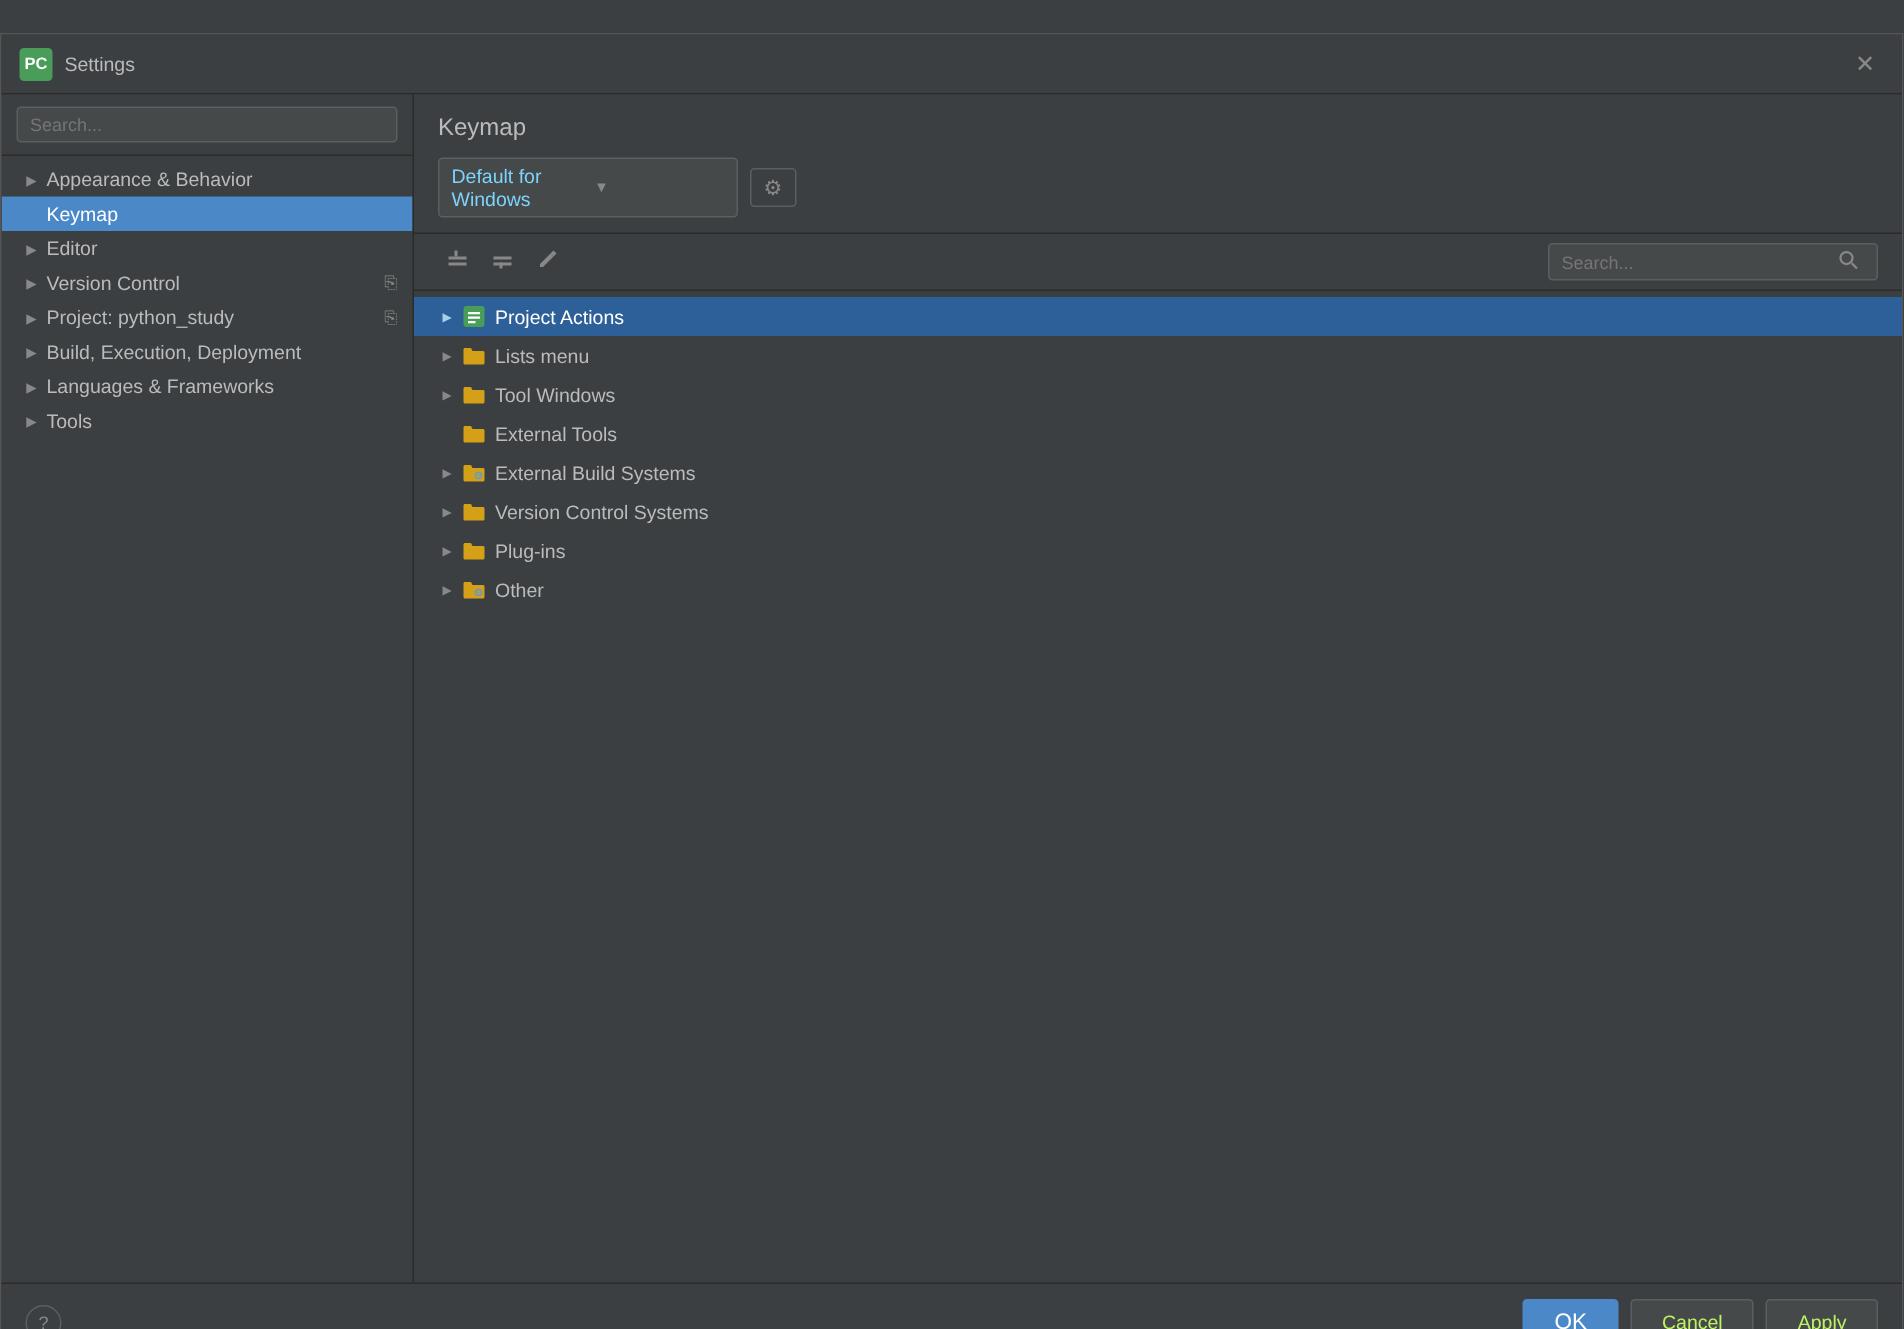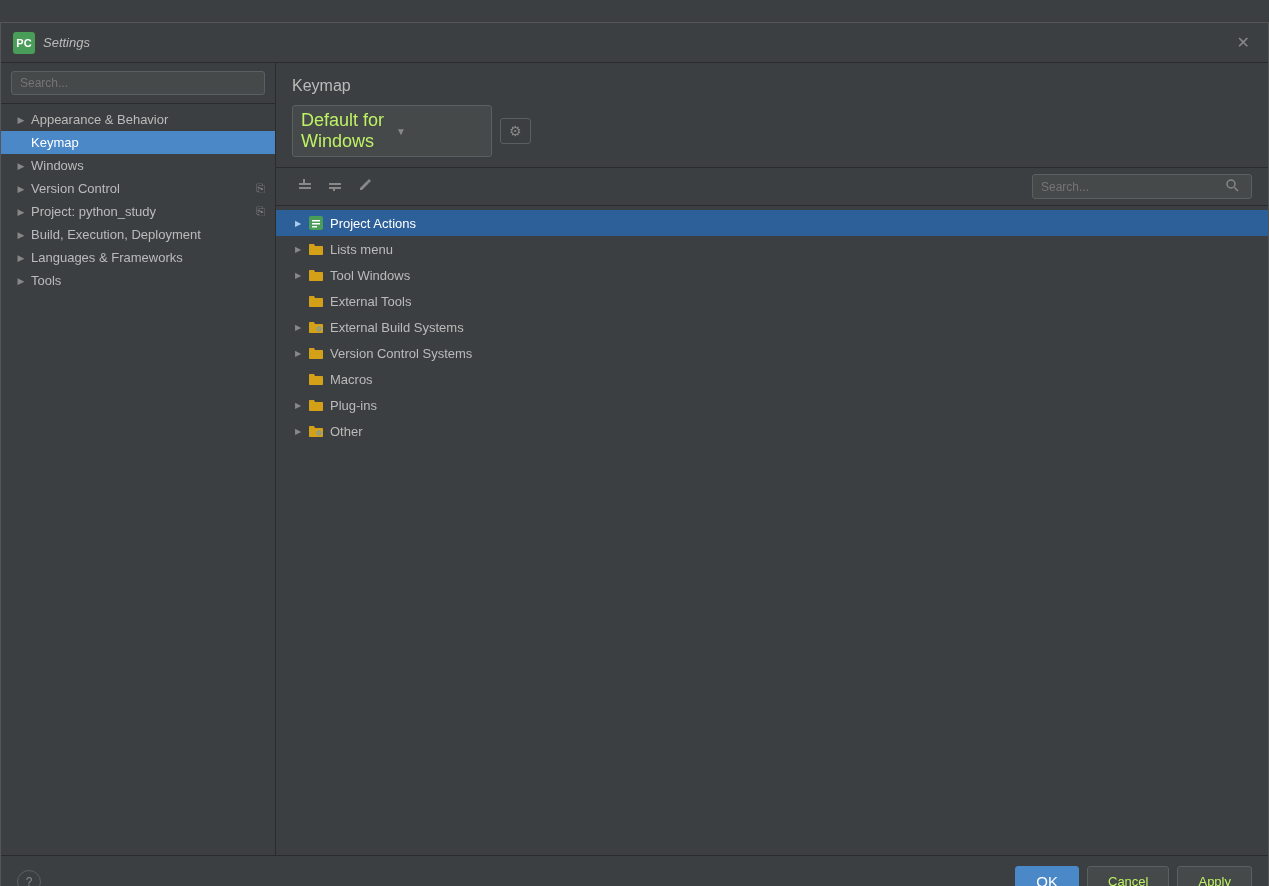--- a/index.html
+++ b/index.html
@@ -43,21 +43,20 @@
       align-items: center;
       justify-content: center;
       font-size: 11px;
       color: white;
       font-weight: bold;
     }
     .title-bar .title-text {
       flex: 1;
       color: #bbbbbb;
       font-size: 13px;
-      font-style: italic;
     }
     .title-bar .close-btn {
       color: #888;
       font-size: 16px;
       cursor: pointer;
       padding: 4px 6px;
       border-radius: 3px;
     }
     .dialog-body {
       display: flex;
@@ -145,22 +144,22 @@
       align-items: center;
       background: #45494a;
       border: 1px solid #5a5f60;
       border-radius: 3px;
       padding: 4px 8px;
       cursor: pointer;
       min-width: 200px;
     }
     .keymap-dropdown span {
       flex: 1;
-      color: #bef264;
-      font-size: 18px;
+      color: #7dd3fc;
+      font-size: 13px;
     }
     .keymap-dropdown .dd-arrow {
       color: #888;
       font-size: 10px;
       margin-left: 8px;
     }
     .gear-btn {
       background: transparent;
       border: 1px solid #5a5f60;
       border-radius: 3px;
@@ -330,21 +329,21 @@
           <span class="arrow">▶</span>
           <span>Appearance &amp; Behavior</span>
         </div>
 
         <div class="sidebar-item indent1 selected">
           <span>Keymap</span>
         </div>
 
         <div class="sidebar-item">
           <span class="arrow">▶</span>
-          <span>Windows</span>
+          <span>Editor</span>
         </div>
 
 
         <div class="sidebar-item">
           <span class="arrow">▶</span>
           <span>Version Control</span>
           <span class="copy-icon">⎘</span>
         </div>
 
         <div class="sidebar-item">
@@ -477,29 +476,20 @@
         <div class="tree-item">
           <span class="tri">▶</span>
           <span class="folder-icon folder-yellow">
             <svg width="16" height="14" viewBox="0 0 16 14">
               <path d="M1 3 C1 2.4 1.4 2 2 2 L6 2 L7 4 L14 4 C14.6 4 15 4.4 15 5 L15 12 C15 12.6 14.6 13 14 13 L2 13 C1.4 13 1 12.6 1 12 Z" fill="#d4a017"></path>
             </svg>
           </span>
           <span>Version Control Systems</span>
         </div>
 
-        <div class="tree-item">
-          <span class="tri"></span>
-          <span class="folder-icon folder-yellow">
-            <svg width="16" height="14" viewBox="0 0 16 14">
-              <path d="M1 3 C1 2.4 1.4 2 2 2 L6 2 L7 4 L14 4 C14.6 4 15 4.4 15 5 L15 12 C15 12.6 14.6 13 14 13 L2 13 C1.4 13 1 12.6 1 12 Z" fill="#d4a017"></path>
-            </svg>
-          </span>
-          <span>Macros</span>
-        </div>
 
 
         <div class="tree-item">
           <span class="tri">▶</span>
           <span class="folder-icon folder-yellow">
             <svg width="16" height="14" viewBox="0 0 16 14">
               <path d="M1 3 C1 2.4 1.4 2 2 2 L6 2 L7 4 L14 4 C14.6 4 15 4.4 15 5 L15 12 C15 12.6 14.6 13 14 13 L2 13 C1.4 13 1 12.6 1 12 Z" fill="#d4a017"></path>
             </svg>
           </span>
           <span>Plug-ins</span>

